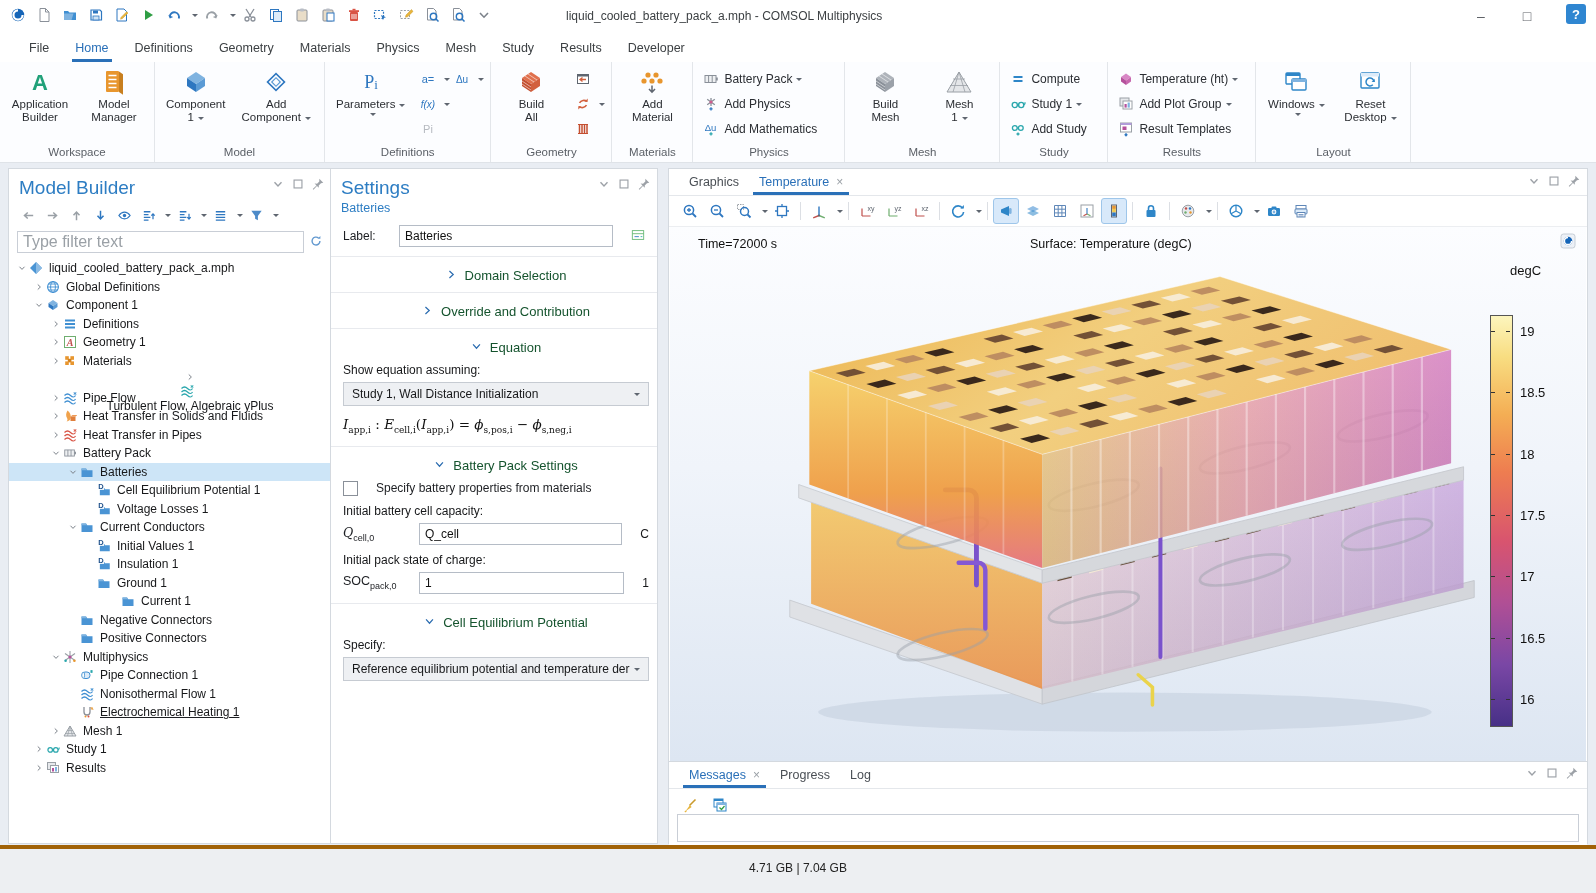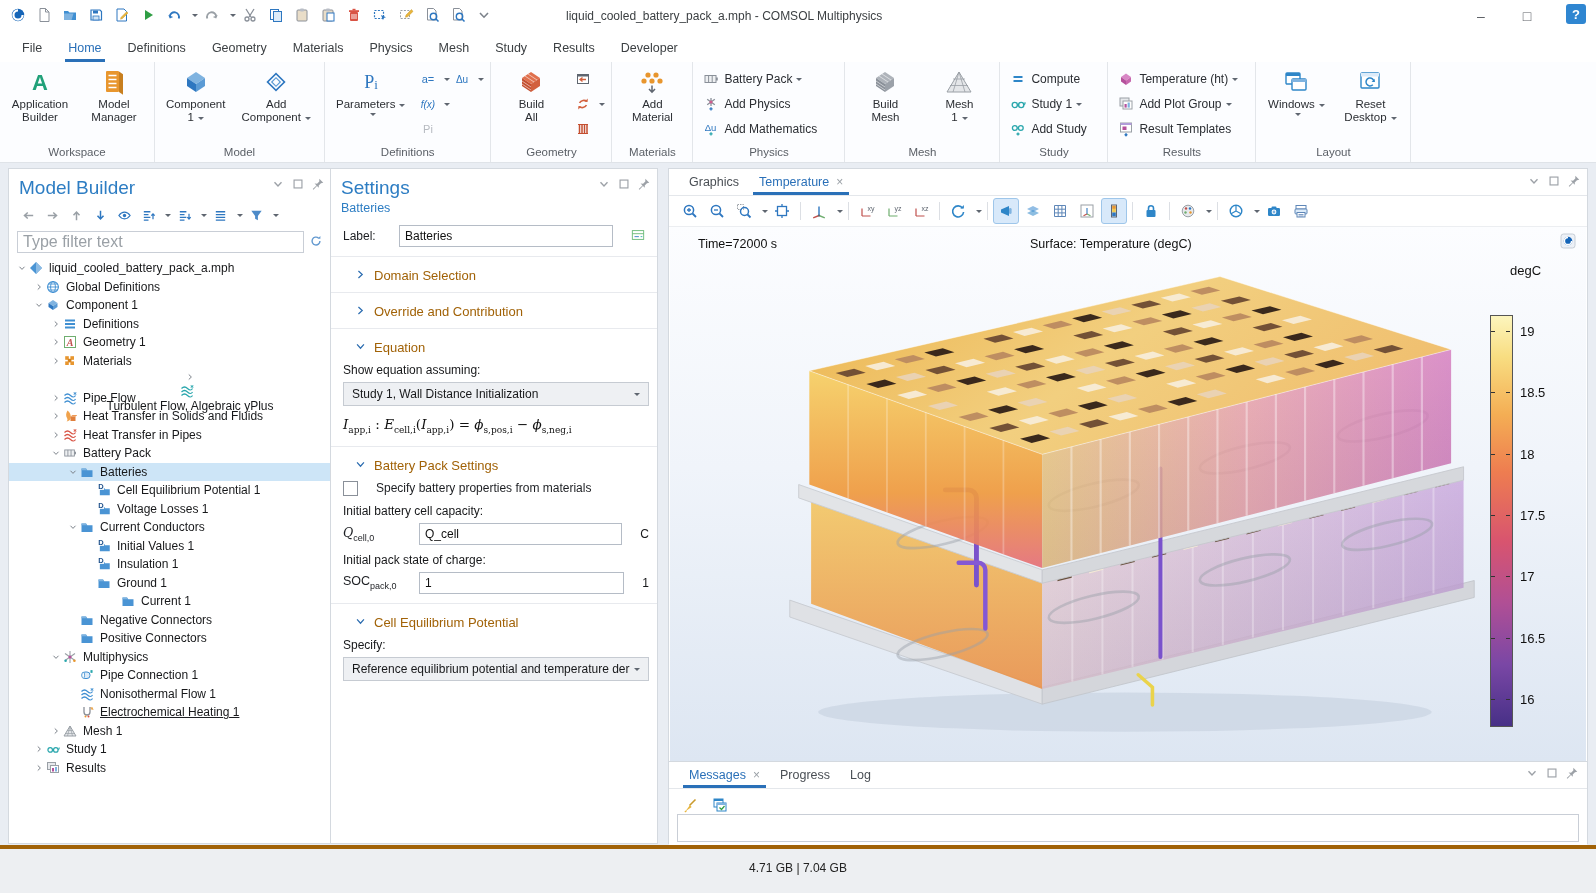--- a/index.html
+++ b/index.html
@@ -6,21 +6,21 @@
   #window{position:relative;width:1596px;height:893px;background:#e9edf3;overflow:hidden;font-size:12px;color:#1d1f23;}
   
   #titlebar{position:absolute;left:0;top:0;width:1596px;height:33px;background:#fff;}
   #qat{position:absolute;left:6px;top:3px;display:flex;align-items:center;gap:2px;}
   .qbtn{width:24px;height:24px;display:flex;align-items:center;justify-content:center;border-radius:3px;}
   .qbtn svg{width:16px;height:16px;}
   #title-text{position:absolute;left:566px;top:9px;color:#3c4043;font-size:12px;}
   #win-controls{position:absolute;right:0;top:0;display:flex;}
   .winbtn{width:46px;height:32px;display:flex;align-items:center;justify-content:center;color:#5f6368;font-size:14px;}
   
-  #menubar{position:absolute;left:0;top:33px;width:1596px;height:29px;background:#fff;display:flex;align-items:center;padding-left:9px;box-sizing:border-box;}
+  #menubar{position:absolute;left:0;top:33px;width:1596px;height:29px;background:#fff;display:flex;align-items:center;padding-left:16px;box-sizing:border-box;}
   .menu-item{padding:6px 13px;color:#3c4043;font-size:12.5px;cursor:default;position:relative;}
   .menu-item.active{color:#2a70b8;}
   .menu-item.active::after{content:"";position:absolute;left:10px;right:10px;bottom:-1px;height:3px;background:#2a70b8;}
   #help-btn{position:absolute;right:10px;top:4px;width:20px;height:20px;background:#2f86d1;color:#fff;border-radius:3px;display:flex;align-items:center;justify-content:center;font-weight:bold;font-size:13px;}
   
   #ribbon{position:absolute;left:0;top:62px;width:1596px;height:100px;background:#fcfdff;border-bottom:1px solid #dfe3e8;display:flex;}
   .rgroup{display:flex;flex-direction:column;border-right:1px solid #e3e6ea;padding:2px 4px 0 4px;box-sizing:border-box;}
   .rgroup-body{flex:1;display:flex;align-items:flex-start;gap:2px;}
   .rgroup-label{height:17px;text-align:center;color:#5a5f66;font-size:11.5px;line-height:15px;}
   .bigbtn{display:flex;flex-direction:column;align-items:center;padding:4px 7px 1px 7px;border-radius:3px;min-width:58px;}
@@ -49,21 +49,21 @@
   #mb-tree{position:relative;margin-top:2px;}
   .trow{display:flex;align-items:center;height:18.5px;white-space:nowrap;}
   .trow.sel{background:#cde5f7;}
   .tchev{width:14px;height:14px;flex:0 0 14px;display:flex;align-items:center;justify-content:center;}
   .tchev svg{width:10px;height:10px;}
   .ticon{width:15px;height:14px;flex:0 0 15px;margin-right:5px;}
   .ticon svg{width:14px;height:14px;}
   .tlabel{font-size:12px;color:#17181a;}
   
   .sec-div{height:1px;background:#e8eaee;margin:7px 0;}
-  .sec-head{display:flex;align-items:center;padding:4px 0 2px 24px;color:#a16207;font-size:13px;}
+  .sec-head{display:flex;align-items:center;padding:4px 0 2px 24px;color:#14532d;font-size:13px;justify-content:center;}
   .sec-head svg{width:11px;height:11px;margin-right:8px;}
   .set-label{padding:6px 0 3px 12px;color:#17181a;}
   .set-row{display:flex;align-items:center;padding:2px 8px 2px 12px;gap:18px;}
   .tinput{height:20px;border:1px solid #b5bcc6;font-size:12px;padding:0 5px;color:#111;font-family:inherit;background:#fff;}
   .dropdown{height:22px;background:#eef0f3;border:1px solid #c6cbd2;display:flex;align-items:center;padding:0 8px;color:#17181a;margin:2px 8px 2px 12px;justify-content:space-between;}
   .dd-text{overflow:hidden;white-space:nowrap;text-overflow:clip;font-size:12px;}
   .sym{width:58px;flex:0 0 58px;font-size:12.5px;}
   .sym i{font-family:"DejaVu Serif",serif;}
   .sym sub,.eq sub{font-size:9px;}
   .eq{font-family:"DejaVu Serif",serif;font-size:13.5px;padding:8px 0 4px 12px;color:#111;}

